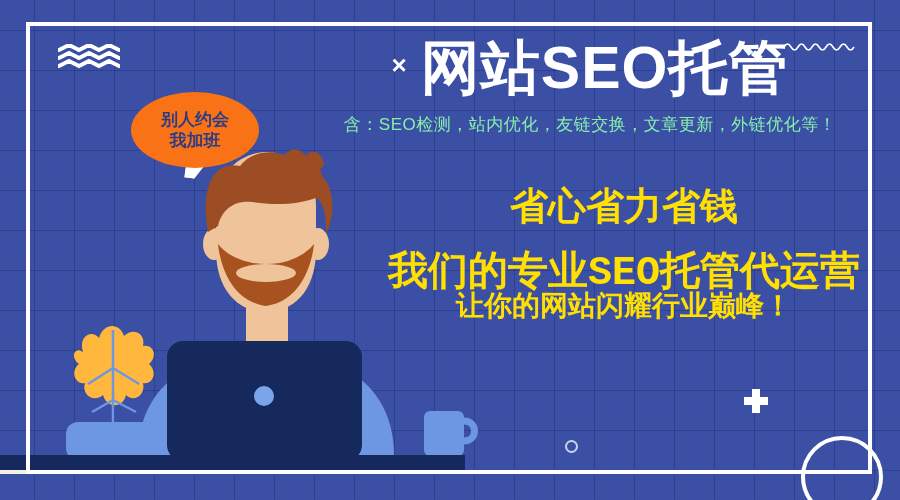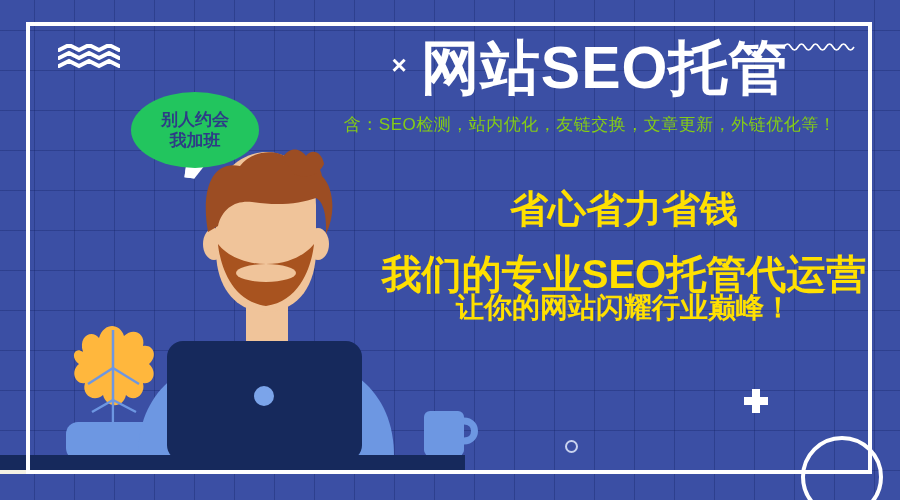--- a/index.html
+++ b/index.html
@@ -114,52 +114,53 @@
   .main-title {
     color: #ffffff;
     font-size: 59px;
     font-weight: 700;
     letter-spacing: 1px;
     line-height: 1.1;
     white-space: nowrap;
   }
   .subtitle {
     margin-top: 12px;
-    color: #84cc16;
+    color: #86efac;
     font-size: 17px;
     font-weight: 400;
     letter-spacing: 0.5px;
     white-space: nowrap;
   }
   
   .slogans {
     position: absolute;
     left: 368px;
     top: 190px;
     width: 512px;
     text-align: center;
     color: #ffe000;
   }
   .slogan {
     font-weight: 700;
     line-height: 1.0;
     white-space: nowrap;
+    font-family: Liberation Mono, monospace;
   }
   .slogan-1 { font-size: 38px; margin-bottom: 26px; }
   .slogan-2 { font-size: 40px; }
   .slogan-3 { font-size: 28px; }
 
   
   .bubble {
     position: absolute;
     left: 131px;
     top: 92px;
     width: 128px;
     height: 76px;
-    background: #22c55e;
+    background: #f97316;
     border-radius: 50%;
     display: flex;
     flex-direction: column;
     align-items: center;
     justify-content: center;
     color: #2d3c86;
     font-size: 17px;
     font-weight: 700;
     line-height: 1.25;
   }

